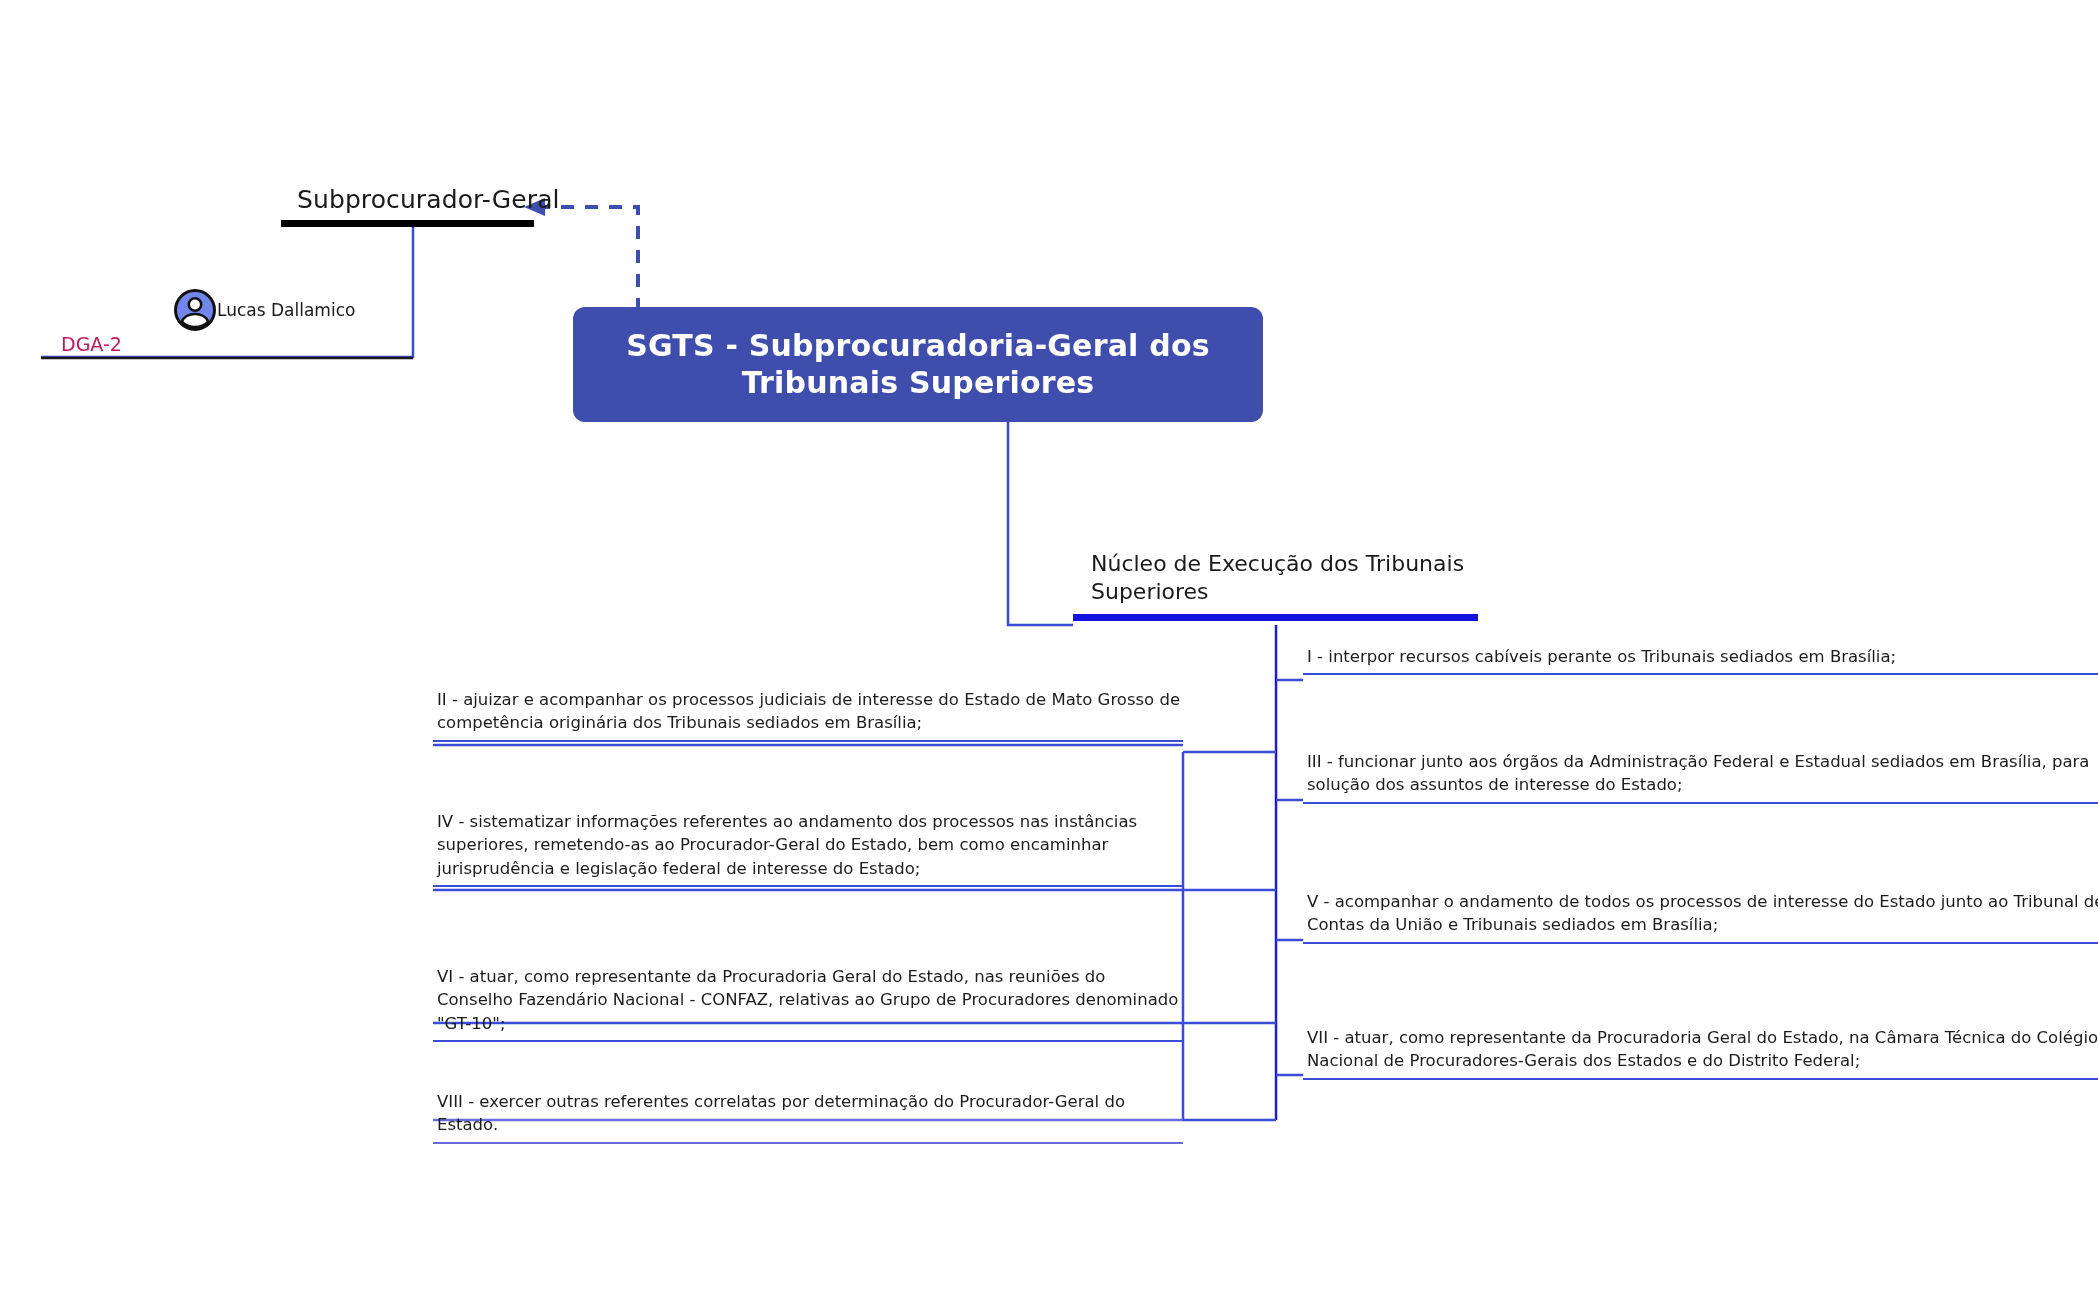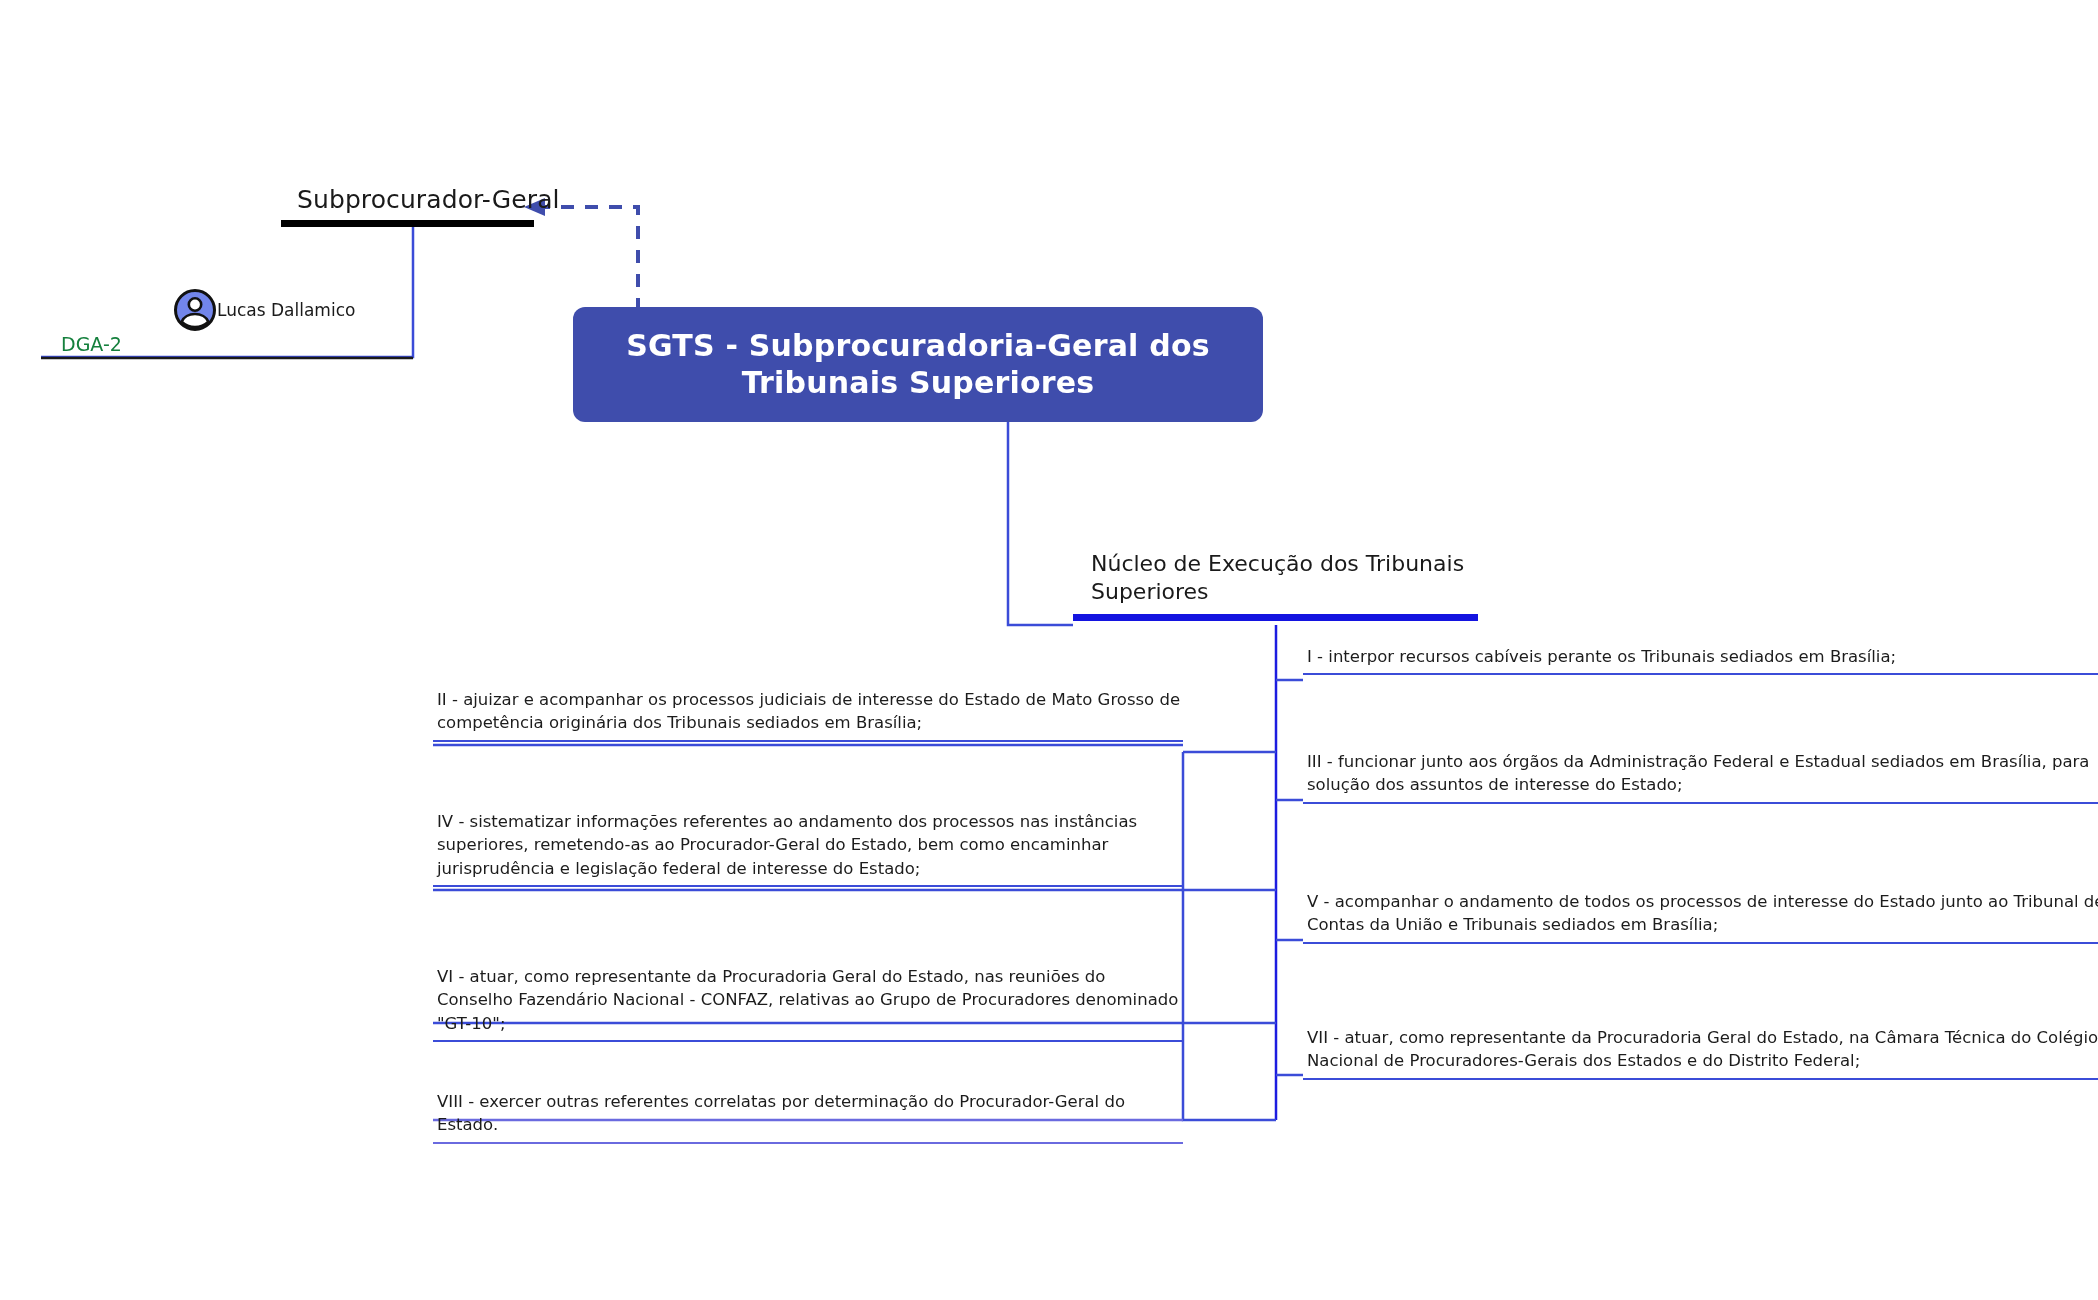--- a/index.html
+++ b/index.html
@@ -67,21 +67,21 @@
   .person-name {
     font-size: 17px;
     color: #1a1a1a;
     white-space: nowrap;
   }
   .dga-label {
     position: absolute;
     left: 28px;
     top: 333px;
     font-size: 19px;
-    color: #15803d;
+    color: #be185d;
     white-space: nowrap;
   }
 
   
   .main-box {
     position: absolute;
     left: 540px;
     top: 307px;
     width: 690px;
     height: 115px;

